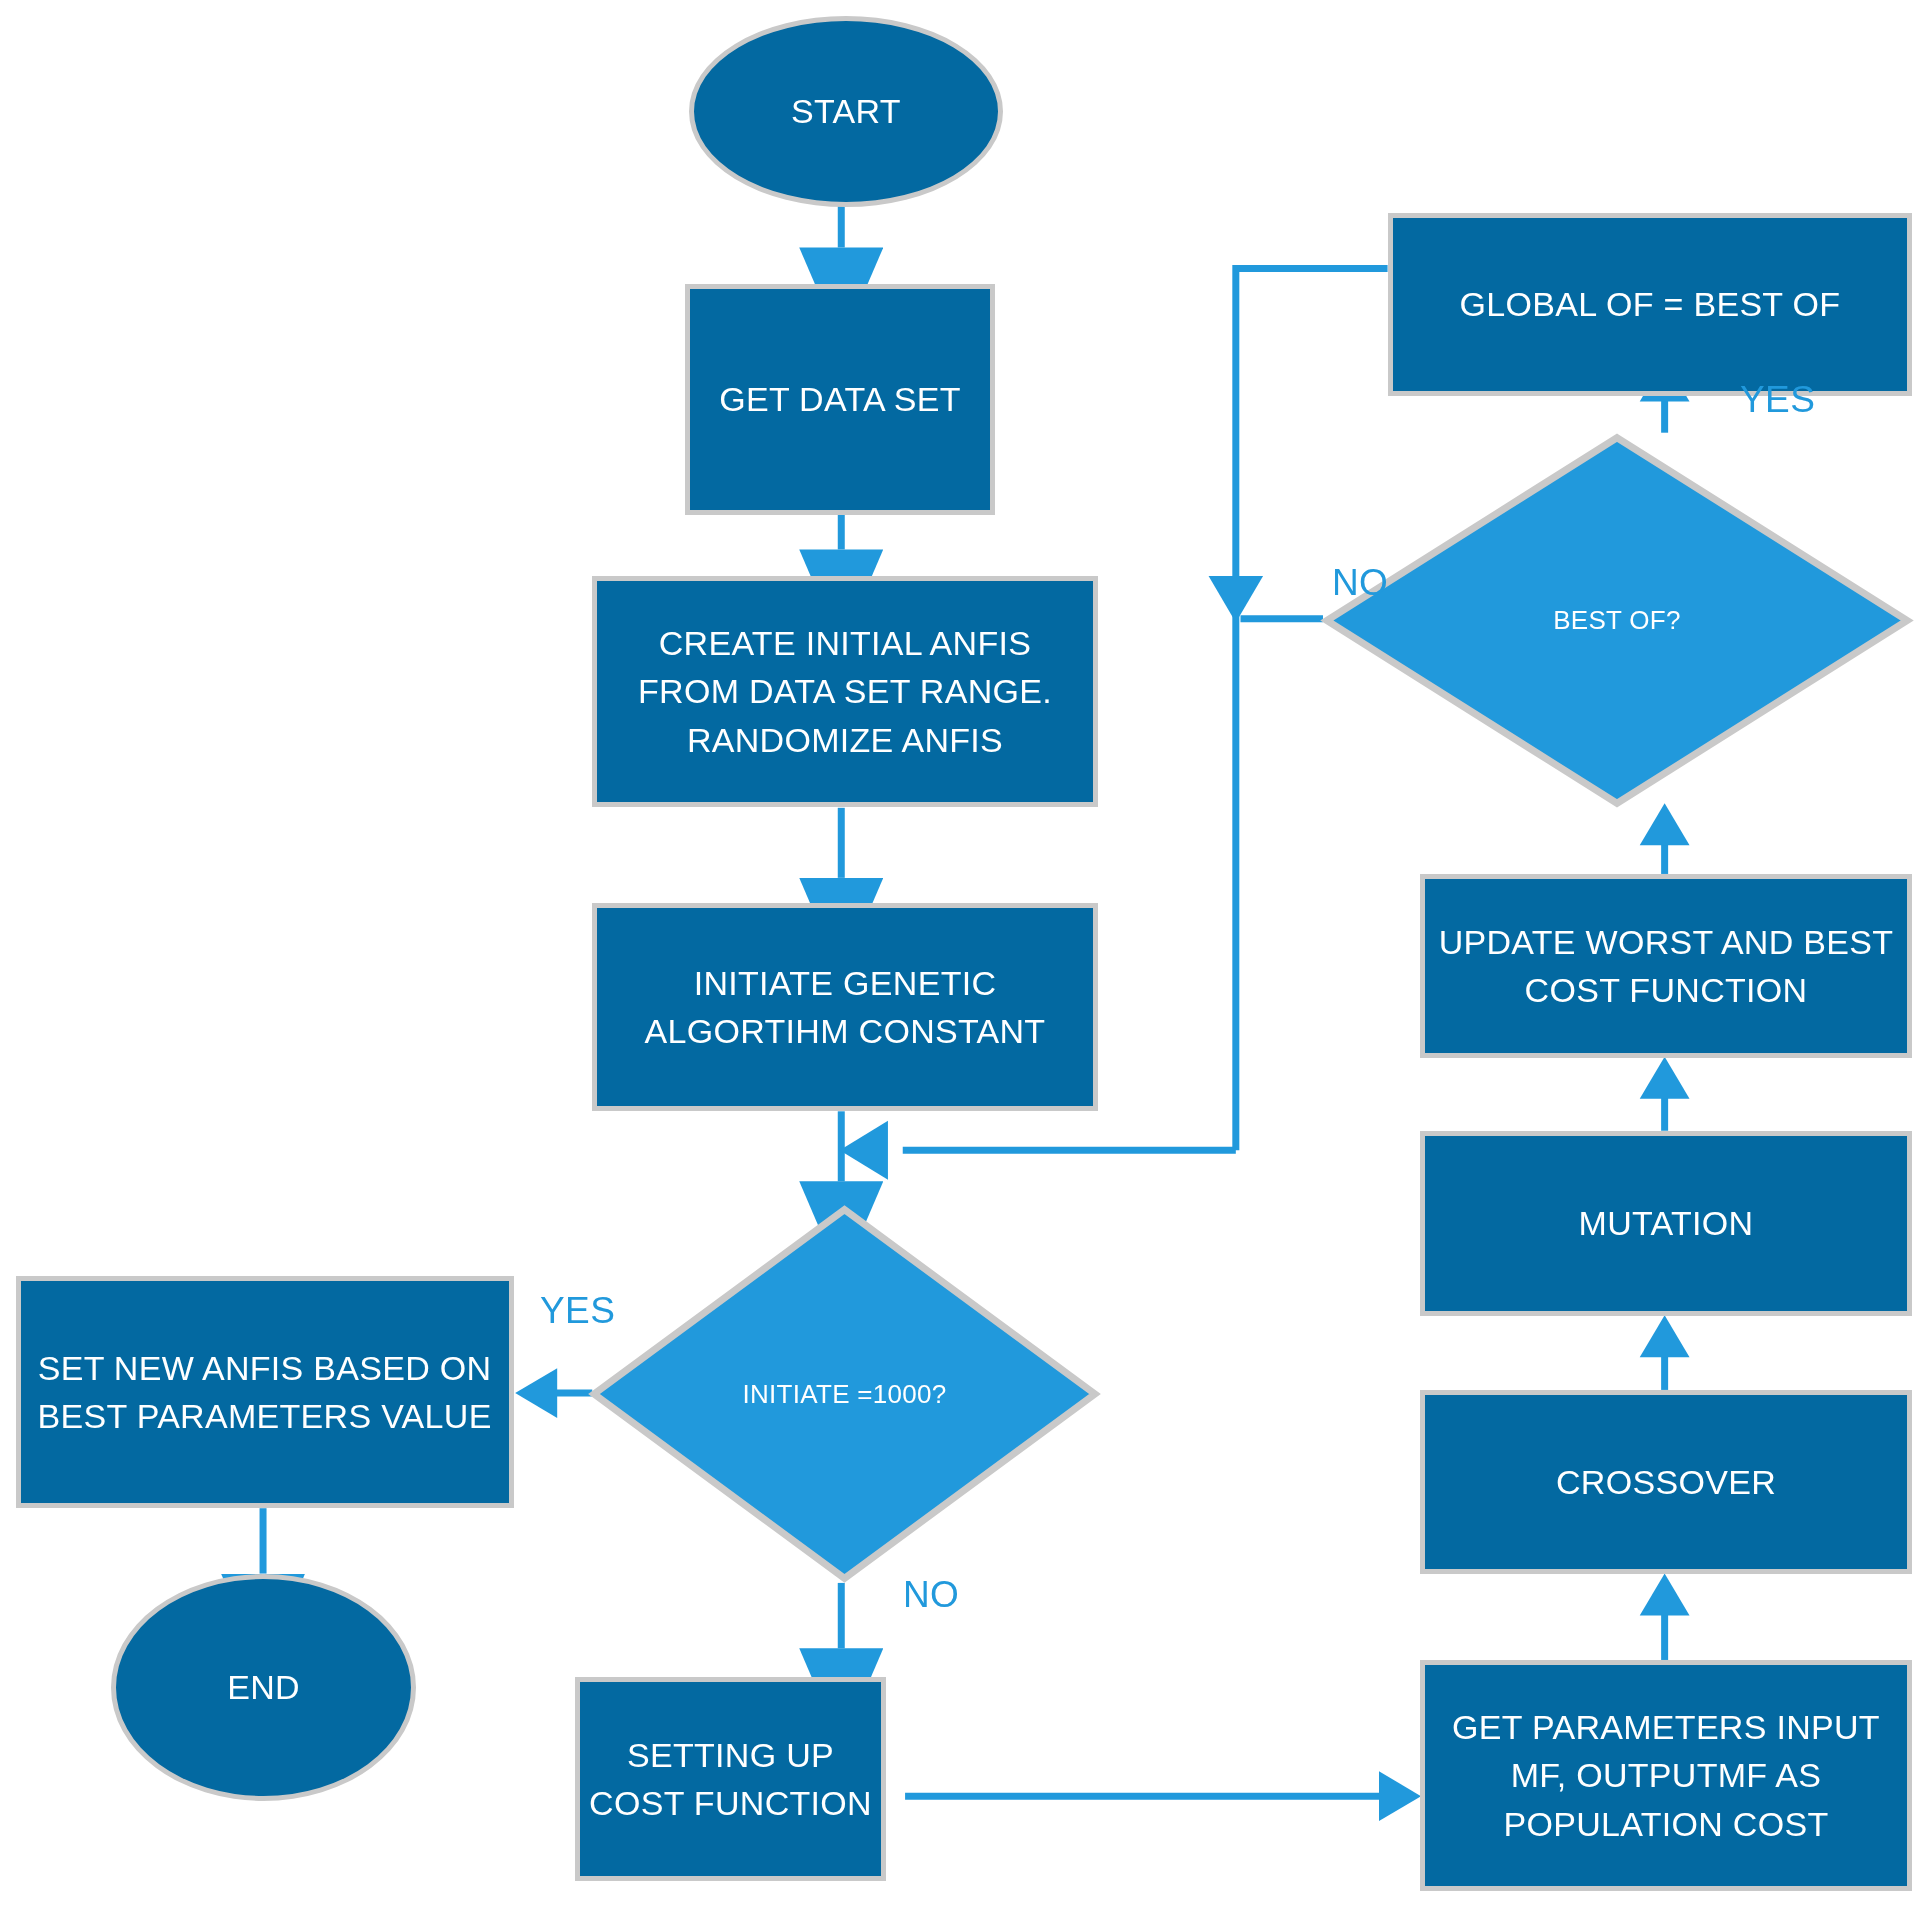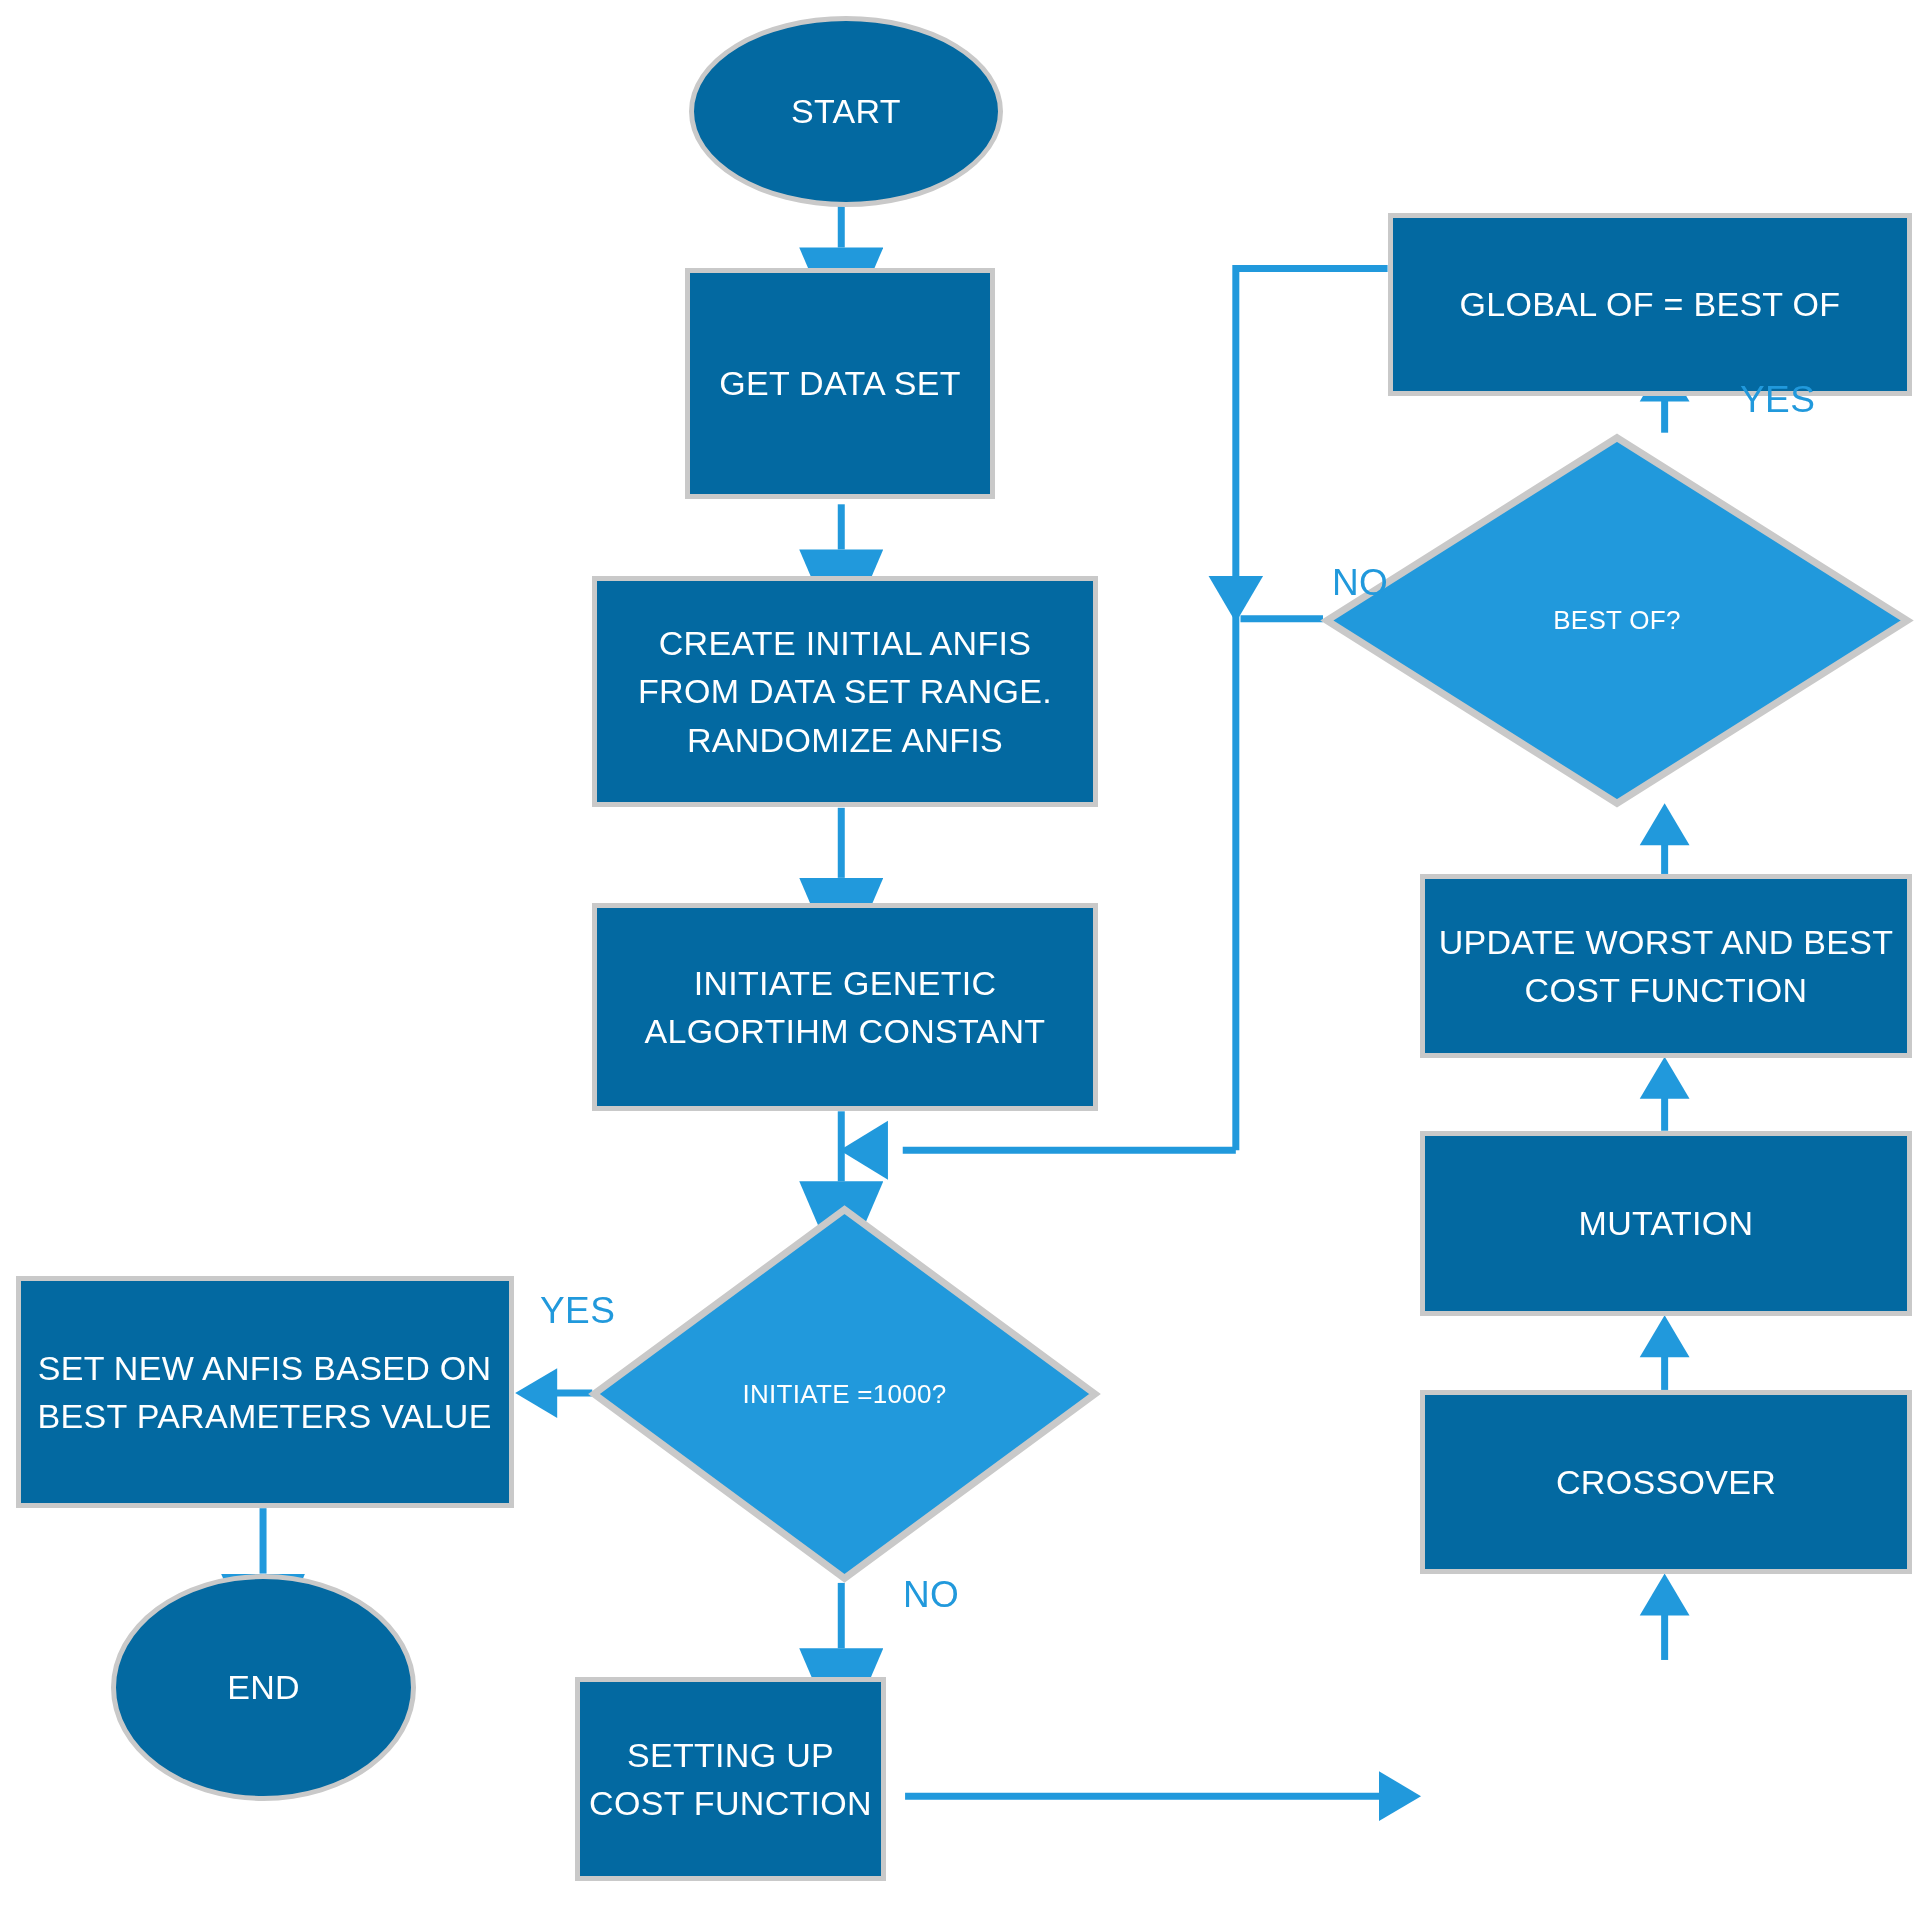--- a/index.html
+++ b/index.html
@@ -142,21 +142,21 @@
       <polygon points="1588,800 1553,740 1623,740"></polygon>
 
       <polygon points="1079,1478 1141,1440 1141,1516"></polygon>
     </g>
   </svg>
 
   <div class="node terminator" style="left:689px; top:15.6px; width:314px; height:191px;">
     <span>START</span>
   </div>
 
-  <div class="node process" style="left:685px; top:268px; width:310px; height:231px;">
+  <div class="node process" style="left:685px; top:284px; width:310px; height:231px;">
     <span>GET DATA SET</span>
   </div>
 
   <div class="node process" style="left:592px; top:576px; width:506px; height:231px;">
     <span>CREATE INITIAL ANFIS FROM DATA SET RANGE. RANDOMIZE ANFIS</span>
   </div>
 
   <div class="node process" style="left:592px; top:903px; width:506px; height:208px;">
     <span>INITIATE GENETIC ALGORTIHM CONSTANT</span>
   </div>
@@ -173,20 +173,23 @@
   </div>
 
   <div class="node terminator" style="left:111px; top:1574px; width:305px; height:227px;">
     <span>END</span>
   </div>
 
   <div class="node process" style="left:575px; top:1677px; width:311px; height:204px;">
     <span>SETTING UP COST FUNCTION</span>
   </div>
 
+  <div class="node process" style="left:1420px; top:1660px; width:492px; height:231px;">
+    <span>GET PARAMETERS INPUT MF, OUTPUTMF AS POPULATION COST</span>
+  </div>
 
   <div class="node process" style="left:1420px; top:1390px; width:492px; height:184px;">
     <span>CROSSOVER</span>
   </div>
 
   <div class="node process" style="left:1420px; top:1131px; width:492px; height:185px;">
     <span>MUTATION</span>
   </div>
 
   <div class="node process" style="left:1420px; top:874px; width:492px; height:184px;">

